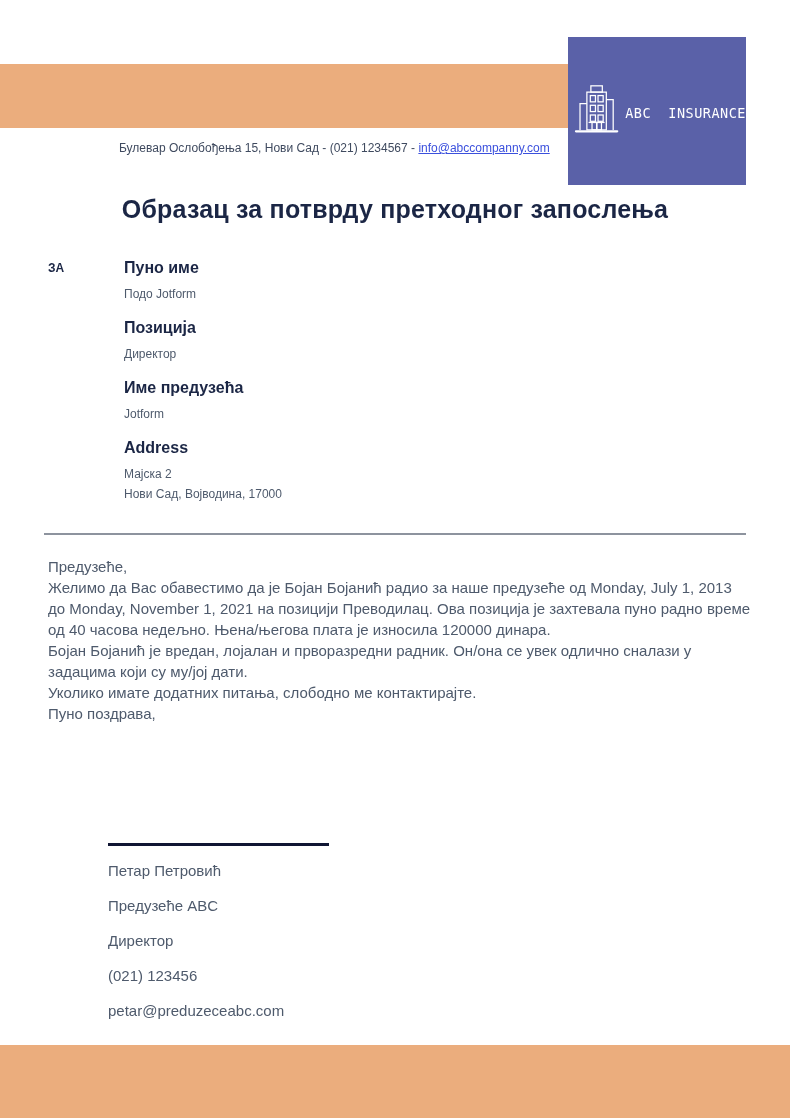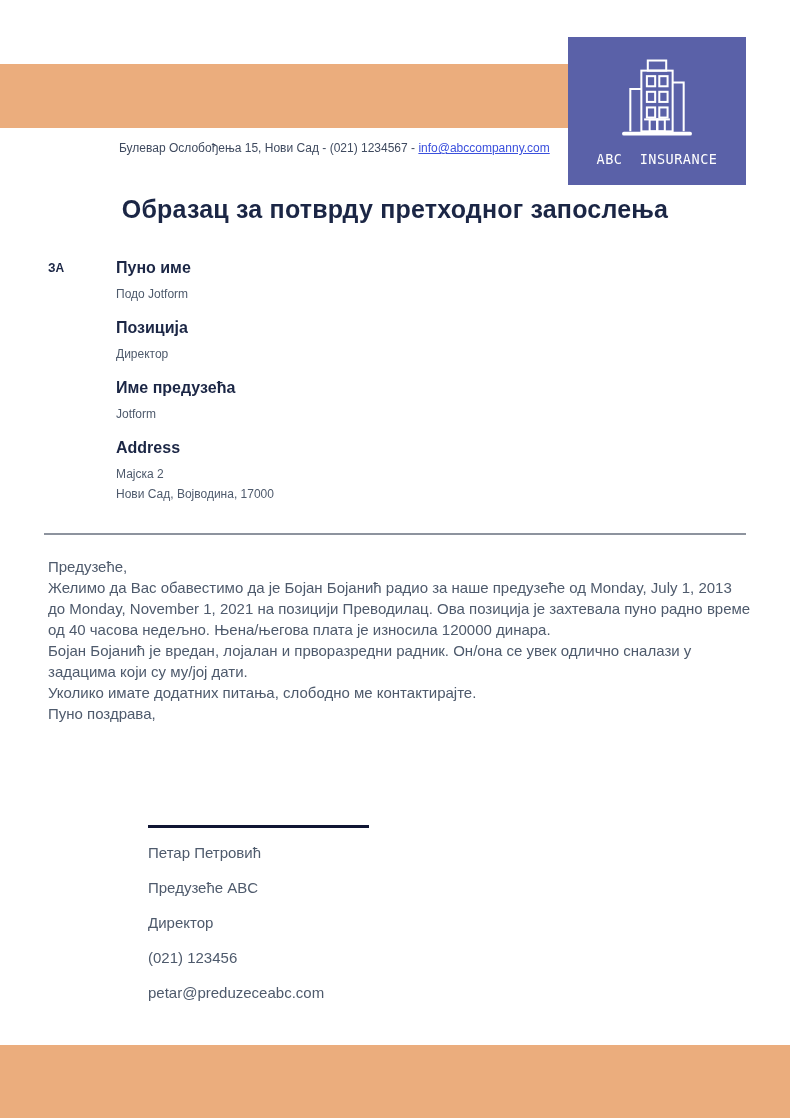--- a/index.html
+++ b/index.html
@@ -5,53 +5,53 @@
   html,body { margin:0; padding:0; background:#ffffff; }
   .page {
     position:relative; width:790px; height:1118px; background:#ffffff;
     font-family:"Liberation Sans","DejaVu Sans",sans-serif; overflow:hidden;
     margin:0 auto;
   }
   
   .header-band { position:absolute; left:0; top:64px; width:568px; height:64px; background:#ebad7d; }
   .logo-box {
     position:absolute; left:568px; top:37px; width:178px; height:148px; background:#5a61a8;
-    display:flex; flex-direction:column; align-items:center; justify-content:center;
+    display:flex; flex-direction:row; align-items:center; justify-content:center;
   }
   .logo-box svg { width:92px; height:92px; display:block; }
   .logo-text {
     color:#ffffff; font-family:"DejaVu Sans Mono","Liberation Mono",monospace;
     font-size:13.5px; letter-spacing:0.5px; margin-top:4px; white-space:pre;
   }
   .contact-line { position:absolute; left:119px; top:141px; font-size:12px; color:#3f4a5f; }
   .contact-line a { color:#3b50dd; text-decoration:underline; cursor:pointer; }
 
   
   .doc-title {
     position:absolute; left:0; top:195px; width:100%; text-align:center;
     font-size:25px; font-weight:bold; color:#1b2645; letter-spacing:0.2px;
   }
 
   
   .recipient { position:absolute; left:48px; top:258px; display:flex; align-items:flex-start; }
   .za-label { width:60px; font-size:12px; font-weight:bold; color:#1b2645; line-height:20px; }
   .fields { display:block; }
-  .field { margin:0 0 14px 8px; }
+  .field { margin:0 0 14px 16px; }
   .field-label { font-size:16px; font-weight:bold; color:#1b2645; line-height:20px; margin-bottom:6px; }
   .field-value { font-size:12px; color:#4e5a6c; line-height:20px; }
 
   
   .divider { position:absolute; left:44px; top:533px; width:702px; height:2px; background:#8d939e; }
 
   
   .body-text { position:absolute; left:48px; top:556px; width:705px; font-size:15px; line-height:21px; color:#4e5a6c; }
   .body-text p { margin:0; }
 
   
-  .signature { position:absolute; left:108px; top:825px;margin-left:40px; }
+  .signature { position:absolute; left:108px; top:843px; }
   .signature-rule { width:221px; height:3px; background:#101633; margin-bottom:15px; }
   .sig-line { font-size:15px; color:#4e5a6c; line-height:20px; margin-bottom:15px; }
 
   
   .footer-band { position:absolute; left:0; top:1045px; width:790px; height:73px; background:#ebad7d; }
 </style>
 </head>
 <body>
 
 <div class="page">

